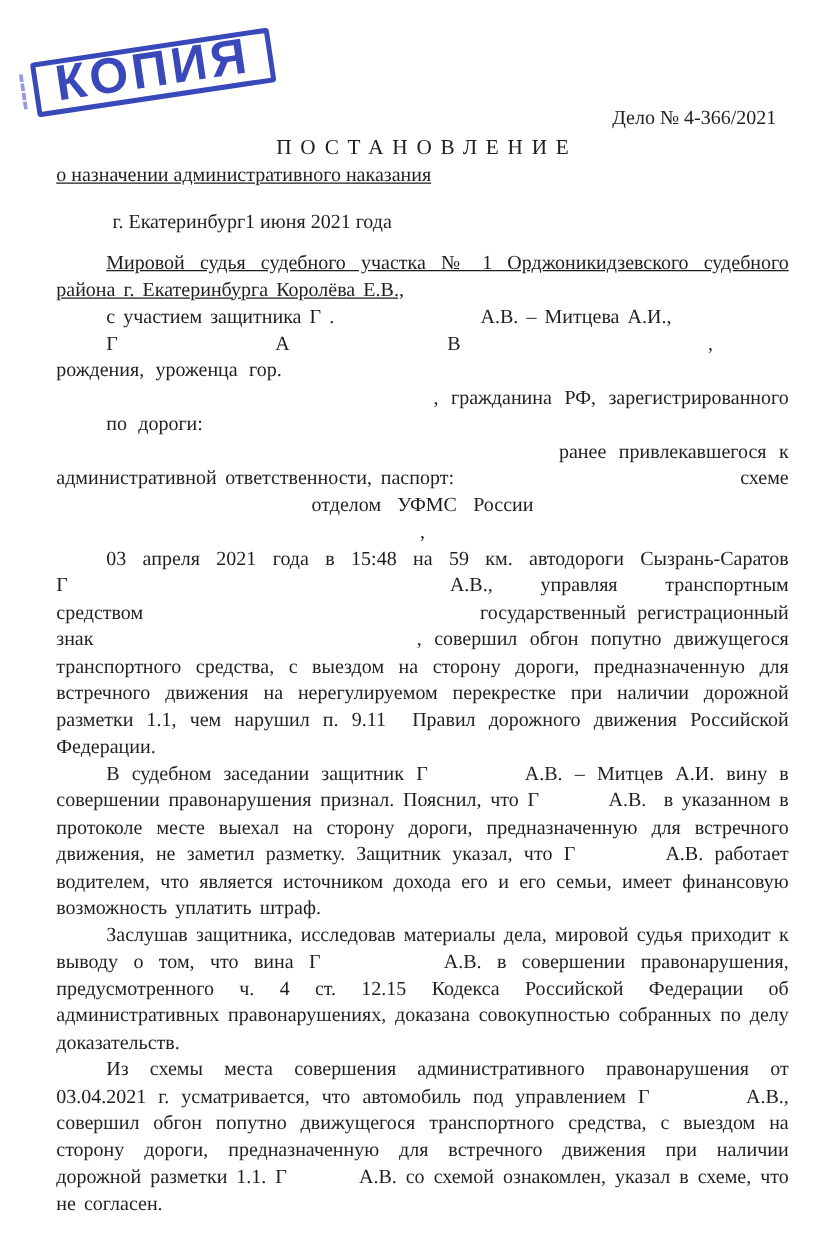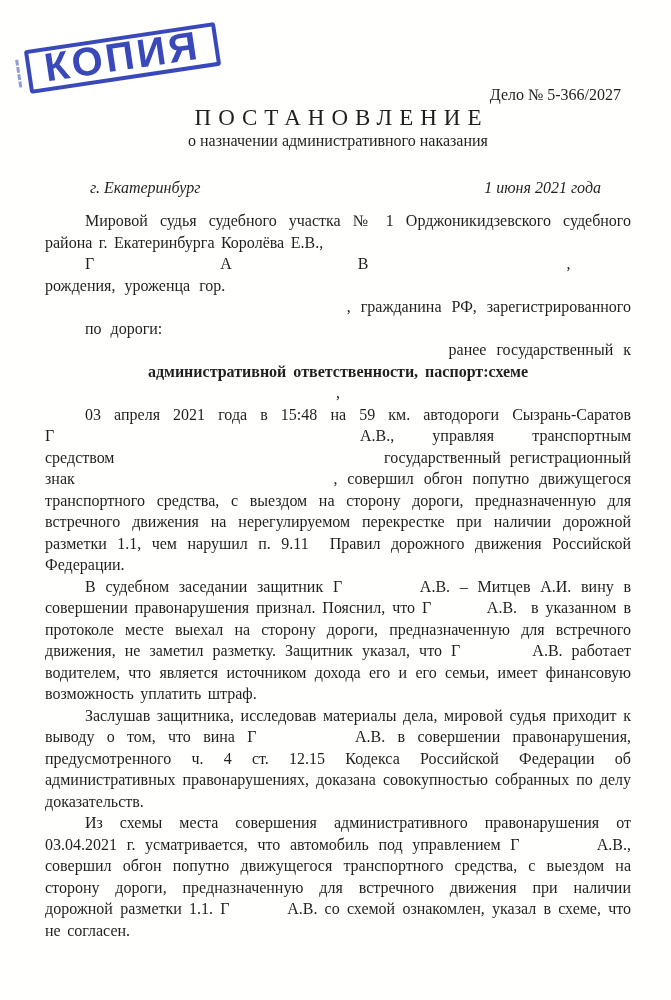--- a/index.html
+++ b/index.html
@@ -30,58 +30,60 @@
     opacity:0.92;
   }
   .stamp::before {
     content:"";
     position:absolute;
     left:-14px; top:4px; bottom:4px;
     border-left:3px dashed #2a3ab5;
     opacity:0.55;
   }
   .case-number { text-align:right; padding-right:10px; }
-  .doc-title   { text-align:center; font-size:23px; letter-spacing:7px; margin-top:1px; padding-left:7px; }
-  .doc-subtitle{ text-align:center; margin-top:2px; }
-  .meta-row { display:flex; justify-content:space-between; margin-top:25px; padding-left:45px; padding-right:30px;font-style:italic; }
+  .doc-title   { text-align:center; font-size:17px; letter-spacing:7px; margin-top:1px; padding-left:7px; }
+  .doc-subtitle{ margin-top:2px;text-decoration:underline; }
+  .meta-row { display:flex; justify-content:flex-start; margin-top:15px; padding-left:45px; padding-right:30px; }
   .para { text-align:justify; text-indent:40px; word-spacing:2.5px; margin:0; }
   .line-indent { text-indent:40px; word-spacing:5px; }
   .line-right  { text-align:right; word-spacing:6px;font-family:Liberation Serif, serif; }
-  .line-split  { display:flex; justify-content:center; word-spacing:3px;font-weight:bold; }
+  .line-split  { display:flex; justify-content:space-between; word-spacing:3px; }
   .line-center { text-align:center; word-spacing:9px; }
   .heading-center { text-align:center; letter-spacing:1.5px; word-spacing:2px; margin:1px 0 2px 0; }
-  .body-start { margin-top:12px; }
+  .body-start { margin-top:12px;text-decoration:underline; }
 </style>
 </head>
 <body>
 
 <div class="page">
 
   <div class="stamp">КОПИЯ</div>
 
-  <div class="case-number">Дело № 5-366/2027</div>
+  <div class="case-number">Дело № 4-366/2021</div>
   <div class="doc-title">ПОСТАНОВЛЕНИЕ</div>
   <div class="doc-subtitle">о назначении административного наказания</div>
 
   <div class="meta-row">
     <span>г. Екатеринбург</span>
     <span>1 июня 2021 года</span>
   </div>
 
   <p class="para body-start">Мировой судья судебного участка № 1 Орджоникидзевского судебного района г. Екатеринбурга Королёва Е.В.,</p>
+  <p class="para" style="text-align:left;">с участием защитника Г .&nbsp;&nbsp;&nbsp;&nbsp;&nbsp;&nbsp;&nbsp;&nbsp;&nbsp;&nbsp;&nbsp;&nbsp;&nbsp;&nbsp;&nbsp;&nbsp;&nbsp;&nbsp;А.В. – Митцева А.И.,</p>
 
   <div>
     <div class="line-indent">Г&nbsp;&nbsp;&nbsp;&nbsp;&nbsp;&nbsp;&nbsp;&nbsp;&nbsp;&nbsp;&nbsp;&nbsp;&nbsp;&nbsp;А&nbsp;&nbsp;&nbsp;&nbsp;&nbsp;&nbsp;&nbsp;&nbsp;&nbsp;&nbsp;&nbsp;&nbsp;&nbsp;&nbsp;В&nbsp;&nbsp;&nbsp;&nbsp;&nbsp;&nbsp;&nbsp;&nbsp;&nbsp;&nbsp;&nbsp;&nbsp;&nbsp;&nbsp;&nbsp;&nbsp;&nbsp;&nbsp;&nbsp;&nbsp;&nbsp;&nbsp;,&nbsp;&nbsp;&nbsp;&nbsp;&nbsp;&nbsp;&nbsp;&nbsp;&nbsp;&nbsp;&nbsp;&nbsp;&nbsp;&nbsp;&nbsp;&nbsp;&nbsp;&nbsp;&nbsp;&nbsp;&nbsp;&nbsp;&nbsp;&nbsp;&nbsp;&nbsp;года рождения, уроженца гор.</div>
     <div class="line-right">, гражданина РФ, зарегистрированного</div>
     <div class="line-indent">по дороги:</div>
-    <div class="line-right">ранее государственный к</div>
+    <div class="line-right">ранее привлекавшегося к</div>
     <div class="line-split">
       <span>административной ответственности, паспорт:</span>
       <span>схеме</span>
     </div>
+    <div class="line-center">отделом УФМС России</div>
     <div class="line-center">,</div>
   </div>
 
 
   <p class="para">03 апреля 2021 года в 15:48 на 59 км. автодороги Сызрань-Саратов Г&nbsp;&nbsp;&nbsp;&nbsp;&nbsp;&nbsp;&nbsp;&nbsp;А.В., управляя транспортным средством&nbsp;&nbsp;&nbsp;&nbsp;&nbsp;&nbsp;&nbsp;&nbsp;&nbsp;&nbsp;&nbsp;&nbsp;&nbsp;&nbsp;&nbsp;&nbsp;&nbsp;&nbsp;&nbsp;&nbsp;&nbsp;&nbsp;&nbsp;&nbsp;&nbsp;&nbsp;&nbsp;&nbsp;&nbsp;&nbsp;государственный регистрационный знак&nbsp;&nbsp;&nbsp;&nbsp;&nbsp;&nbsp;&nbsp;&nbsp;&nbsp;&nbsp;&nbsp;&nbsp;&nbsp;&nbsp;&nbsp;&nbsp;&nbsp;&nbsp;&nbsp;&nbsp;&nbsp;&nbsp;&nbsp;&nbsp;&nbsp;&nbsp;, совершил обгон попутно движущегося транспортного средства, с выездом на сторону дороги, предназначенную для встречного движения на нерегулируемом перекрестке при наличии дорожной разметки 1.1, чем нарушил п. 9.11&nbsp;&nbsp;Правил дорожного движения Российской Федерации.</p>
   <p class="para">В судебном заседании защитник Г&nbsp;&nbsp;&nbsp;&nbsp;&nbsp;&nbsp;&nbsp;&nbsp;А.В. – Митцев А.И. вину в совершении правонарушения признал. Пояснил, что Г&nbsp;&nbsp;&nbsp;&nbsp;&nbsp;&nbsp;&nbsp;&nbsp;А.В.&nbsp;&nbsp;в указанном в протоколе месте выехал на сторону дороги, предназначенную для встречного движения, не заметил разметку. Защитник указал, что Г&nbsp;&nbsp;&nbsp;&nbsp;&nbsp;&nbsp;&nbsp;&nbsp;А.В. работает водителем, что является источником дохода его и его семьи, имеет финансовую возможность уплатить штраф.</p>
   <p class="para">Заслушав защитника, исследовав материалы дела, мировой судья приходит к выводу о том, что вина Г&nbsp;&nbsp;&nbsp;&nbsp;&nbsp;&nbsp;&nbsp;&nbsp;А.В. в совершении правонарушения, предусмотренного ч. 4 ст. 12.15 Кодекса Российской Федерации об административных правонарушениях, доказана совокупностью собранных по делу доказательств.</p>
   <p class="para">Из схемы места совершения административного правонарушения от 03.04.2021 г. усматривается, что автомобиль под управлением Г&nbsp;&nbsp;&nbsp;&nbsp;&nbsp;&nbsp;&nbsp;&nbsp;А.В., совершил обгон попутно движущегося транспортного средства, с выездом на сторону дороги, предназначенную для встречного движения при наличии дорожной разметки 1.1. Г&nbsp;&nbsp;&nbsp;&nbsp;&nbsp;&nbsp;&nbsp;&nbsp;А.В. со схемой ознакомлен, указал в схеме, что не согласен.</p>
 
 </div>

